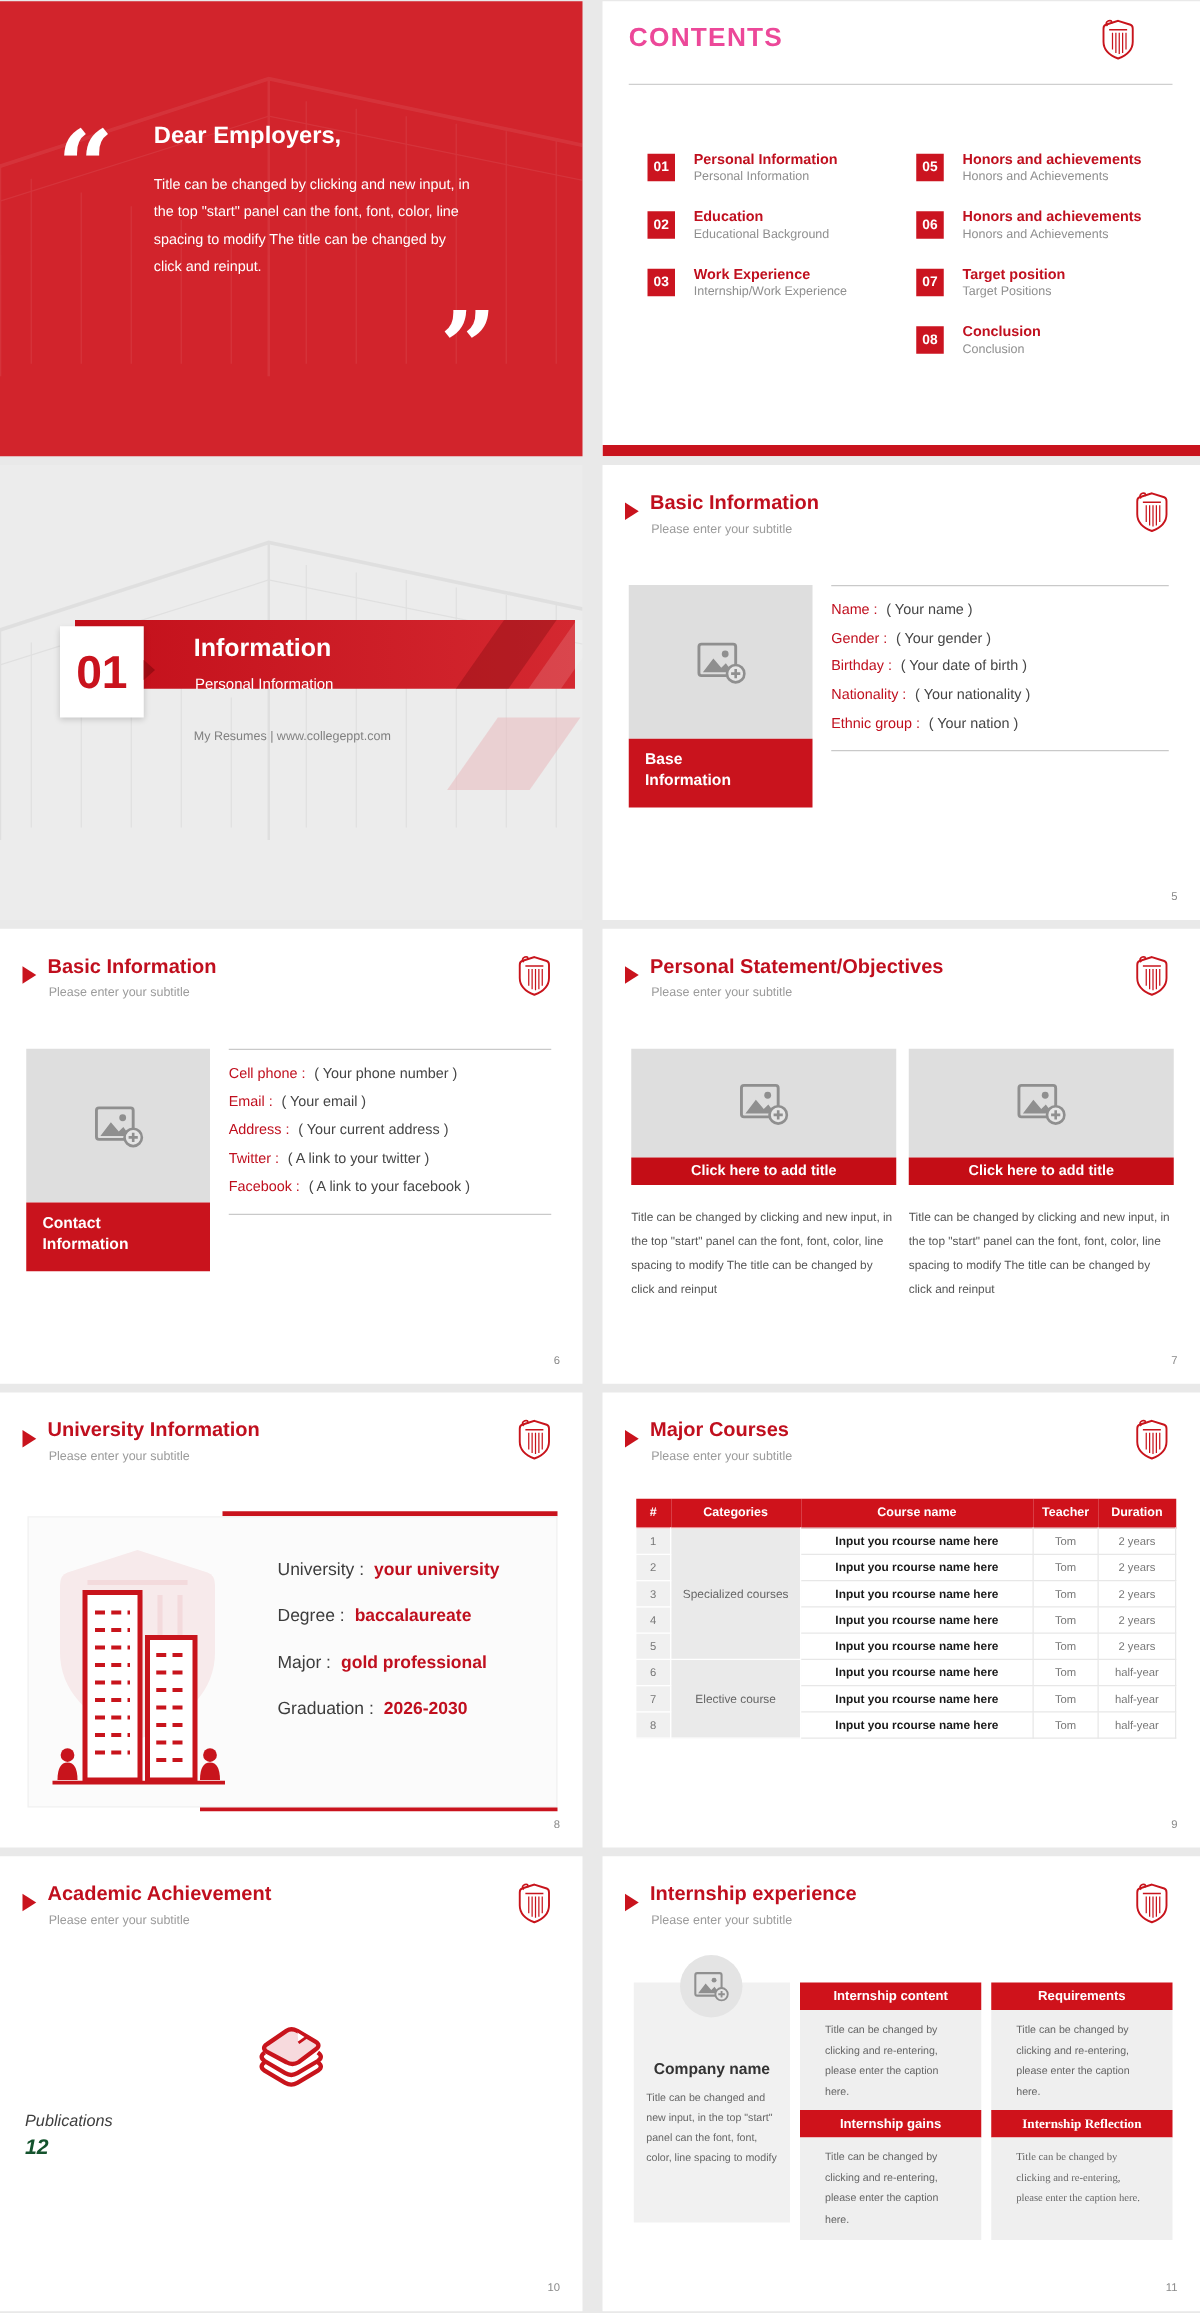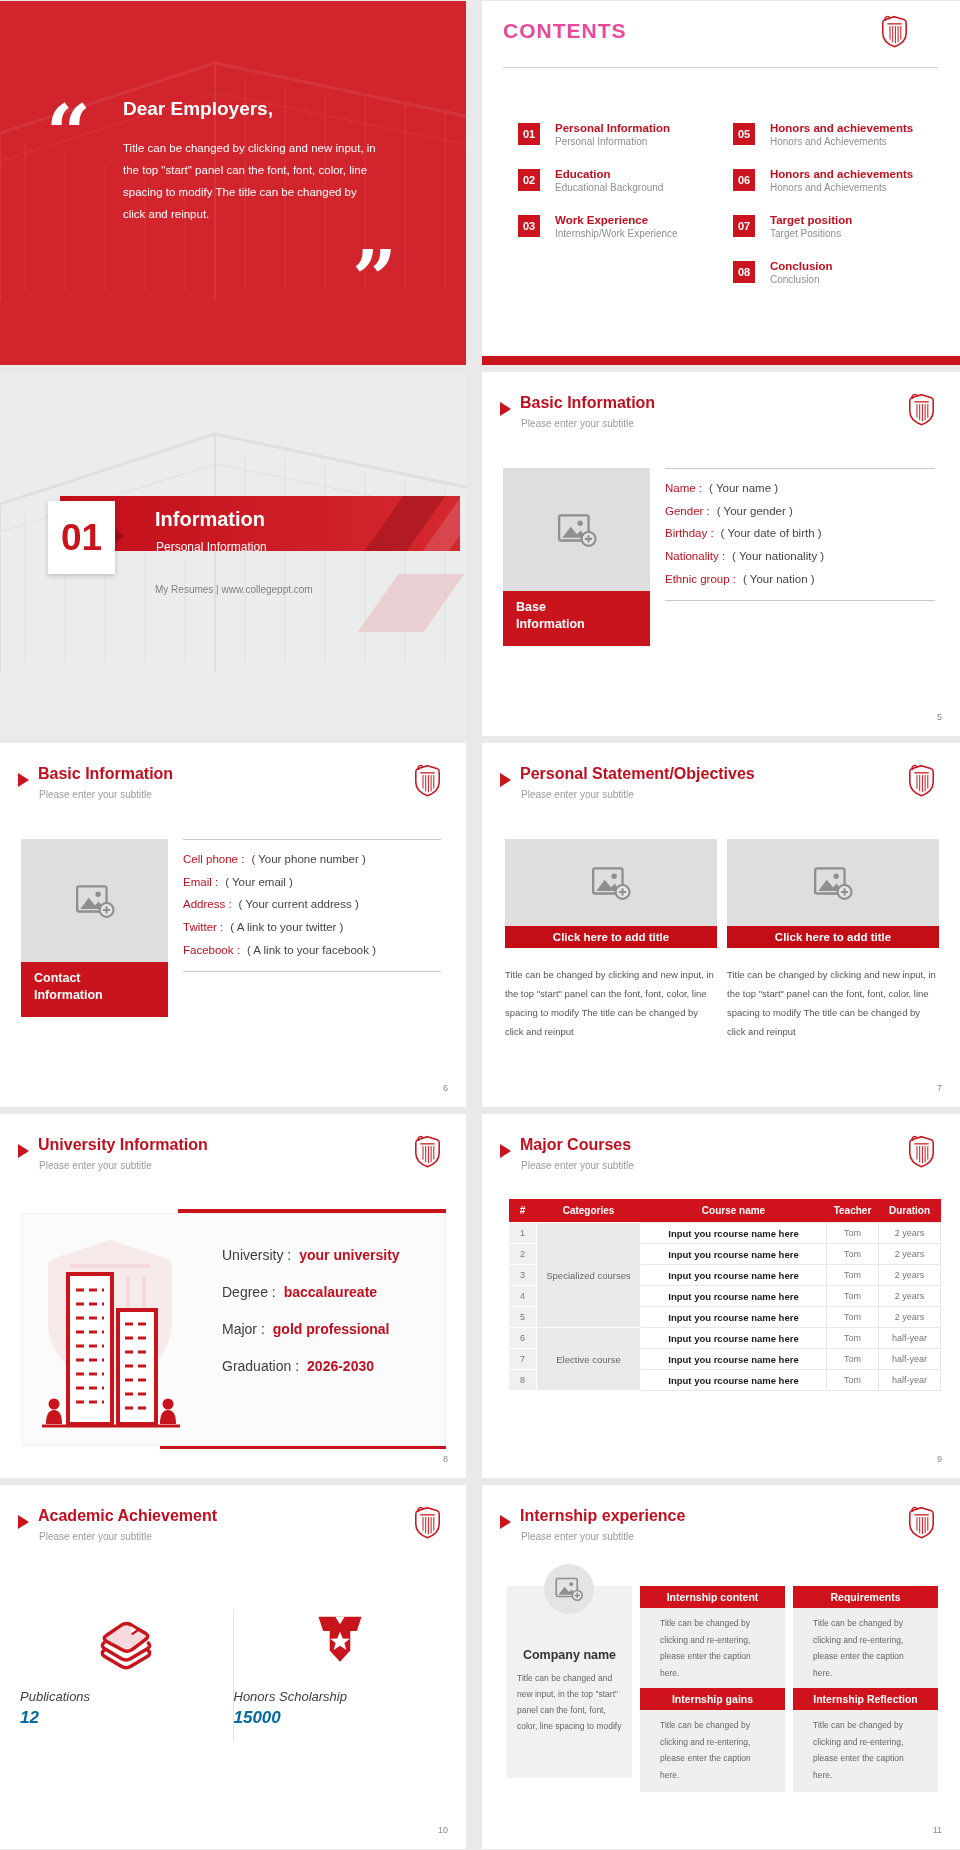--- a/index.html
+++ b/index.html
@@ -81,29 +81,29 @@
   .c-num{background:#f0f0f0 !important;border-color:#fff !important;}
   .c-cat{background:#eaeaea !important;border-color:#fff !important;font-size:9.5px !important;color:#666 !important;}
   .c-course{font-weight:bold;color:#1a1a1a !important;font-size:9.5px !important;}
   .col-n{width:28px;}.col-cat{width:104px;}.col-course{width:186px;}.col-t{width:52px;}.col-d{width:62px;}
   
   .ach-wrap{position:absolute;left:20px;right:20px;top:124px;display:flex;}
   .ach-item{flex:1;text-align:left;padding:6px 0 14px;font-style:italic;}
   .ach-item + .ach-item{border-left:1px solid #e3e3e3;}
   .ach-icon{height:58px;display:flex;align-items:center;justify-content:center;}
   .ach-label{font-size:13px;color:#3d3d3d;margin-top:16px;}
-  .ach-value{font-size:17px;font-weight:bold;color:#0369a1;margin-top:4px;}
+  .ach-value{font-size:17px;font-weight:bold;color:#14532d;margin-top:4px;}
   
   .int-card{position:absolute;left:25px;top:101px;width:125px;height:192px;background:#f1f1f1;box-sizing:border-box;}
   .int-circle{position:absolute;left:62px;top:79px;width:50px;height:50px;border-radius:50%;background:#e4e4e4;display:flex;align-items:center;justify-content:center;z-index:2;}
   .int-circle .ph-icon{width:30px;height:26px;}
   .int-company{margin-top:62px;text-align:center;font-size:12.5px;font-weight:bold;color:#333;}
   .int-cbody{margin:9px 10px 0;font-size:8.5px;line-height:1.88;color:#666;}
   .int-panel{position:absolute;width:145px;}
-  .ip-1{left:158px;top:101px;}.ip-2{left:311px;top:101px;}.ip-3{left:158px;top:203px;}.ip-4{left:311px;top:203px;}
+  .ip-1{left:158px;top:101px;}.ip-2{left:311px;top:101px;}.ip-3{left:158px;top:203px;}.ip-4{left:311px;top:203px;font-family:Liberation Serif, serif;}
   .int-bar{height:22px;background:#cf121b;color:#fff;font-size:10.5px;font-weight:bold;display:flex;align-items:center;justify-content:center;}
   .int-body{height:68px;background:#efefef;font-size:8.5px;line-height:1.95;color:#666;padding:7px 20px;box-sizing:content-box;}
 </style>
 </head>
 <body>
 
 <svg width="0" height="0" style="position:absolute" aria-hidden="true">
   <defs>
     <g id="shield" fill="none" stroke="#c8141c">
       <path d="M15 2.5 L26 6 Q28 6.7 28 9.5 L28 21 Q28 31 15 36 Q2 31 2 21 L2 9.5 Q2 6.7 4 6 Z" stroke-width="1.7"></path>
@@ -469,32 +469,20 @@
           <svg width="68" height="58" viewBox="0 0 70 60">
             <path d="M13 36 q-5 3.5 0 7 l17 10 q5 3 10 0 l17 -10 q5 -3.5 0 -7" fill="none" stroke="#c8141c" stroke-width="3.6"></path>
             <path d="M13 28 q-5 3.5 0 7 l17 10 q5 3 10 0 l17 -10 q5 -3.5 0 -7" fill="none" stroke="#c8141c" stroke-width="3.6"></path>
             <path d="M15 21 L31 10 q4 -2.6 9 0 l15 9 q5 3 0 6.4 L41 36 q-5 3 -10 0 L15 27.5 q-5 -3.4 0 -6.5 Z" fill="#f7dadd" stroke="#c8141c" stroke-width="3.6"></path>
             <path d="M40 10 l8 5 -7 5" fill="#fff" stroke="#c8141c" stroke-width="2.4"></path>
           </svg>
         </div>
         <div class="ach-label">Publications</div>
         <div class="ach-value">12</div>
       </div>
-      <div class="ach-item">
-        <div class="ach-icon">
-          <svg width="52" height="58" viewBox="0 0 54 62">
-            <path d="M4 2 H50 L45 17 H9 Z" fill="#c8141c"></path>
-            <path d="M22 2 L27 10 L32 2 Z" fill="#fff"></path>
-            <path d="M16 13 H38 V38 L27 50 L16 38 Z" fill="#c8141c"></path>
-            <path d="M27 18 L30 25 L37.5 25.3 L31.7 30 L33.8 37.4 L27 33 L20.2 37.4 L22.3 30 L16.5 25.3 L24 25 Z" fill="#fff"></path>
-          </svg>
-        </div>
-        <div class="ach-label">Honors Scholarship</div>
-        <div class="ach-value">15000</div>
-      </div>
     </div>
     <div class="pagenum">10</div>
   </section>
 
   <section class="slide">
     <div class="tri"></div>
     <h2 class="sl-title">Internship experience</h2>
     <div class="sl-sub">Please enter your subtitle</div>
     <svg class="shield" viewBox="0 0 30 38">
         <use href="#shield"></use>

